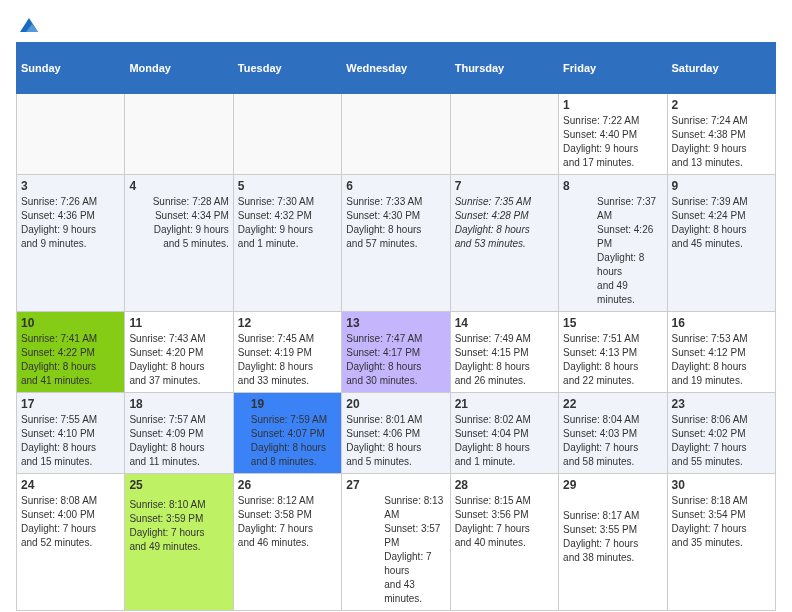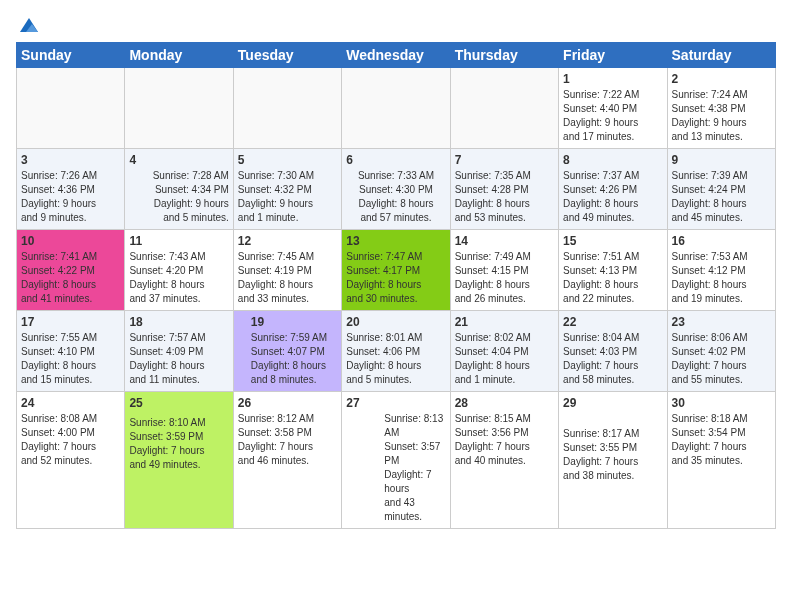--- a/index.html
+++ b/index.html
@@ -44,23 +44,23 @@
       color: #555;
     }
     table {
       width: 100%;
       border-collapse: collapse;
       table-layout: fixed;
     }
     th {
       background-color: #2f6fc0;
       color: #fff;
-      font-size: 14px;
+      font-size: 11px;
       font-weight: bold;
-      padding: 4px 4px;
+      padding: 19px 4px;
       text-align: left;
       border: 1px solid #2f6fc0;
     }
     td {
       border: 1px solid #ccc;
       vertical-align: top;
       padding: 4px 4px;
       font-size: 10.5px;
       color: #333;
       height: 80px;
@@ -160,70 +160,70 @@
         </td>
         <td style="background: rgb(240, 244, 250);">
           <span class="day-num">5</span>
           <div class="day-info" style="white-space: pre-line;">Sunrise: 7:30 AM
 Sunset: 4:32 PM
 Daylight: 9 hours
 and 1 minute.</div>
         </td>
         <td style="background: rgb(240, 244, 250);">
           <span class="day-num">6</span>
-          <div class="day-info" style="white-space: pre-line; text-align: center;">Sunrise: 7:33 AM
+          <div class="day-info" style="white-space: pre-line;">Sunrise: 7:33 AM
 Sunset: 4:30 PM
 Daylight: 8 hours
 and 57 minutes.</div>
         </td>
         <td style="background: rgb(240, 244, 250);">
           <span class="day-num">7</span>
-          <div class="day-info" style="white-space: pre-line;">Sunrise: 7:35 AM
+          <div class="day-info" style="white-space: pre-line; font-style: italic;">Sunrise: 7:35 AM
 Sunset: 4:28 PM
 Daylight: 8 hours
 and 53 minutes.</div>
         </td>
         <td style="background: rgb(240, 244, 250);">
           <span class="day-num">8</span>
-          <div class="day-info" style="white-space: pre-line;">Sunrise: 7:37 AM
+          <div class="day-info" style="white-space: pre-line; margin-left: 34px;">Sunrise: 7:37 AM
 Sunset: 4:26 PM
 Daylight: 8 hours
 and 49 minutes.</div>
         </td>
         <td style="background: rgb(240, 244, 250);">
           <span class="day-num">9</span>
           <div class="day-info" style="white-space: pre-line;">Sunrise: 7:39 AM
 Sunset: 4:24 PM
 Daylight: 8 hours
 and 45 minutes.</div>
         </td>
       </tr>
       <tr>
-        <td style="background: #ec4899;">
+        <td style="background: #84cc16;">
           <span class="day-num">10</span>
           <div class="day-info" style="white-space: pre-line;">Sunrise: 7:41 AM
 Sunset: 4:22 PM
 Daylight: 8 hours
 and 41 minutes.</div>
         </td>
         <td style="background: rgb(255, 255, 255);">
           <span class="day-num">11</span>
           <div class="day-info" style="white-space: pre-line;">Sunrise: 7:43 AM
 Sunset: 4:20 PM
 Daylight: 8 hours
 and 37 minutes.</div>
         </td>
         <td style="background: rgb(255, 255, 255);">
           <span class="day-num">12</span>
           <div class="day-info" style="white-space: pre-line;">Sunrise: 7:45 AM
 Sunset: 4:19 PM
 Daylight: 8 hours
 and 33 minutes.</div>
         </td>
-        <td style="background: #84cc16;">
+        <td style="background: #c4b5fd;">
           <span class="day-num">13</span>
           <div class="day-info" style="white-space: pre-line;">Sunrise: 7:47 AM
 Sunset: 4:17 PM
 Daylight: 8 hours
 and 30 minutes.</div>
         </td>
         <td style="background: rgb(255, 255, 255);">
           <span class="day-num">14</span>
           <div class="day-info" style="white-space: pre-line;">Sunrise: 7:49 AM
 Sunset: 4:15 PM
@@ -253,21 +253,21 @@
 Daylight: 8 hours
 and 15 minutes.</div>
         </td>
         <td style="background: rgb(240, 244, 250);">
           <span class="day-num">18</span>
           <div class="day-info" style="white-space: pre-line;">Sunrise: 7:57 AM
 Sunset: 4:09 PM
 Daylight: 8 hours
 and 11 minutes.</div>
         </td>
-        <td style="background: #c4b5fd; padding-left: 17px;">
+        <td style="background: #3b82f6; padding-left: 17px;">
           <span class="day-num">19</span>
           <div class="day-info" style="white-space: pre-line;">Sunrise: 7:59 AM
 Sunset: 4:07 PM
 Daylight: 8 hours
 and 8 minutes.</div>
         </td>
         <td style="background: rgb(240, 244, 250);">
           <span class="day-num">20</span>
           <div class="day-info" style="white-space: pre-line;">Sunrise: 8:01 AM
 Sunset: 4:06 PM

